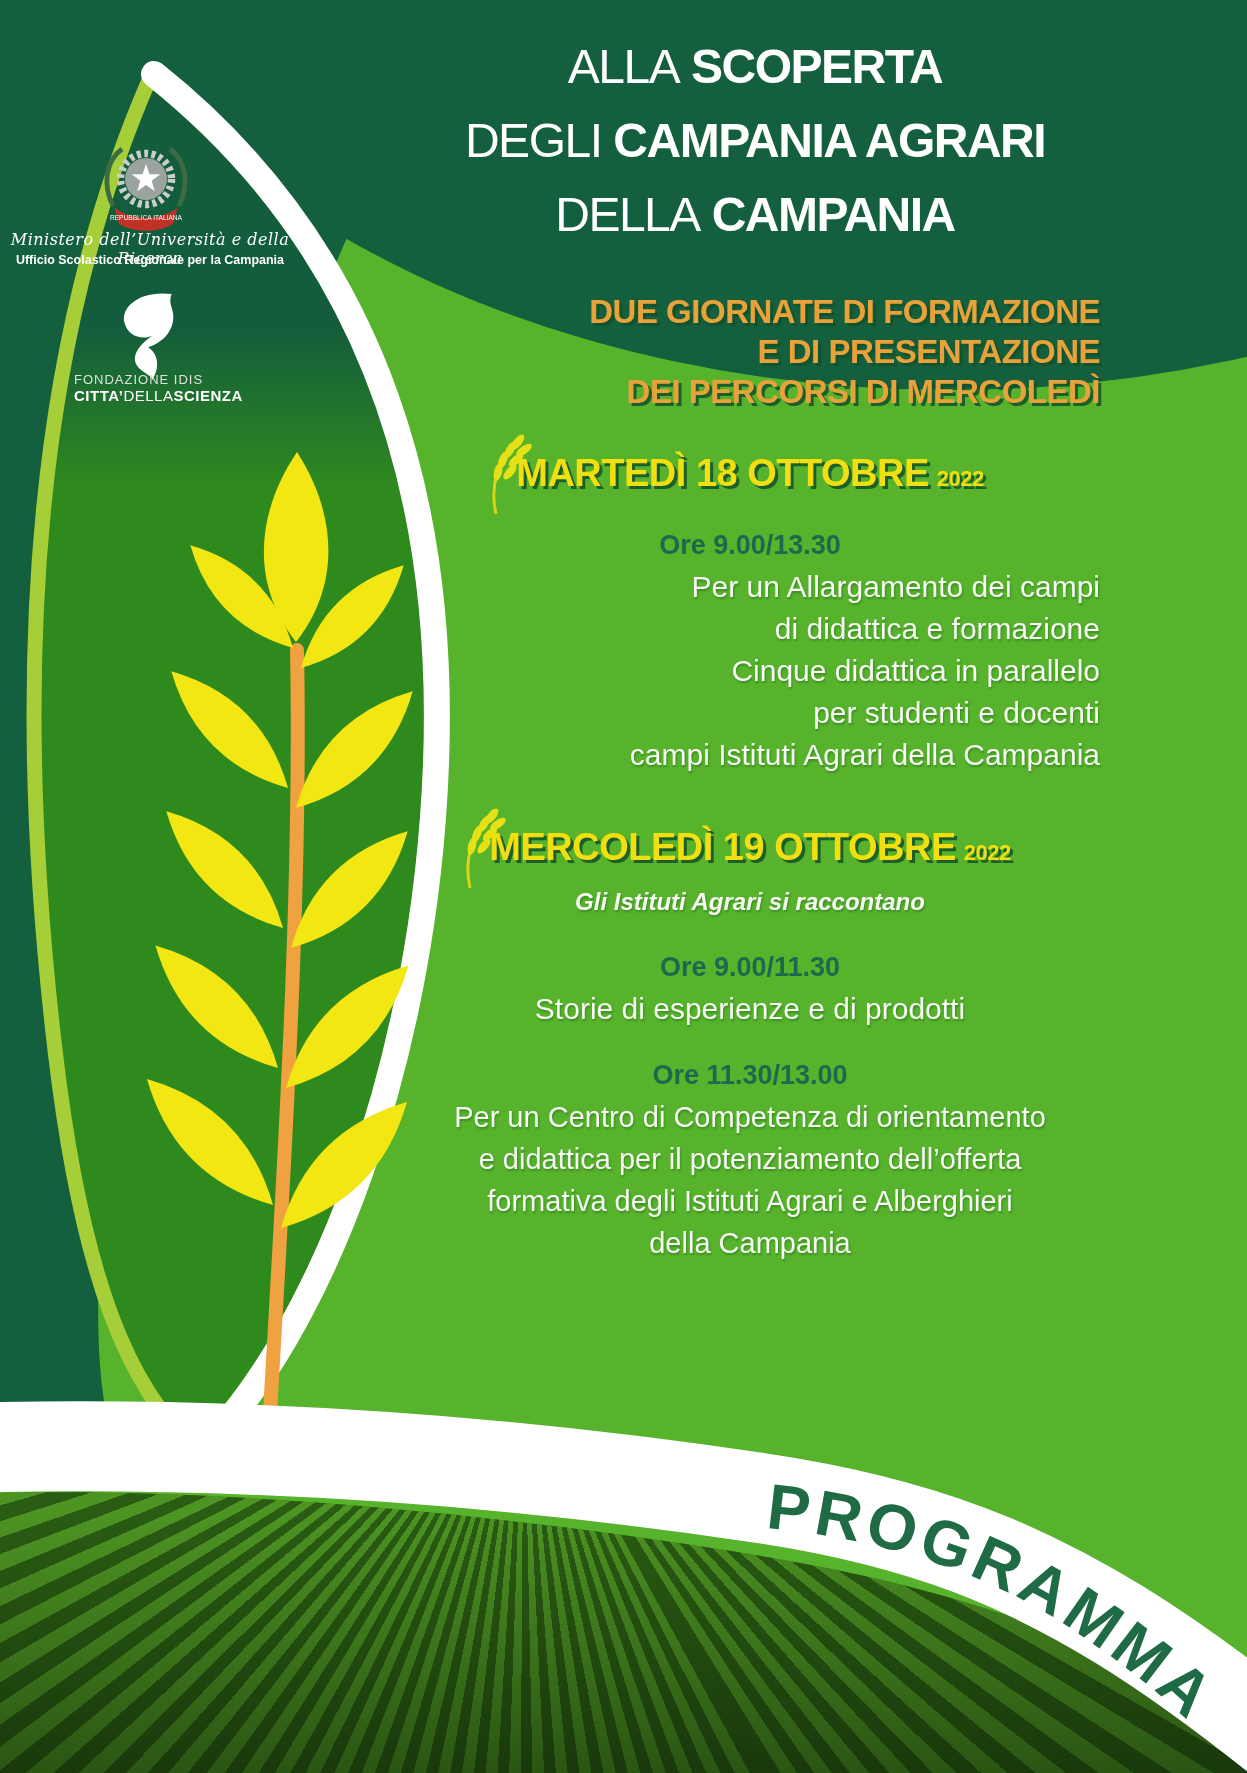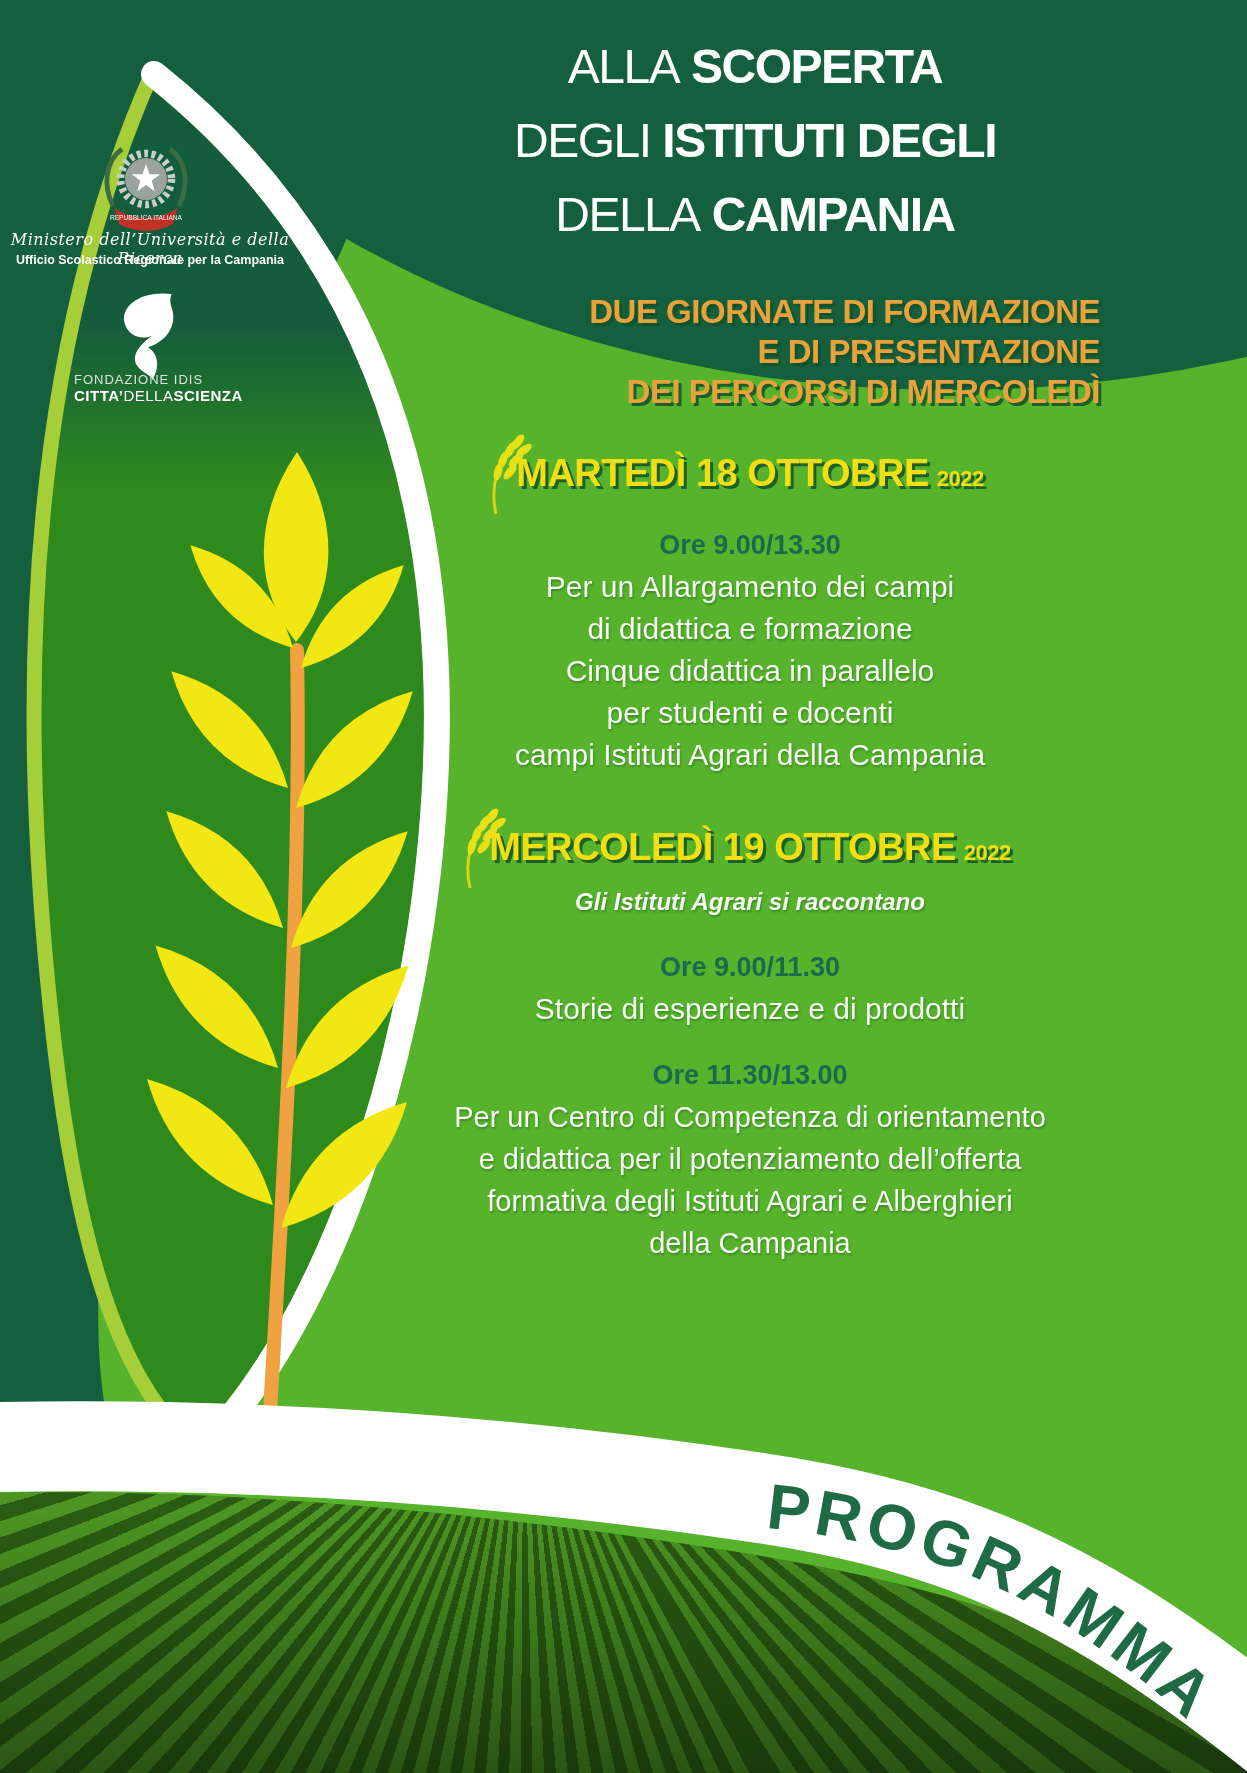--- a/index.html
+++ b/index.html
@@ -35,21 +35,21 @@
          text-shadow:3px 3px 0 rgba(18,80,42,.85);text-align:right;}
   .day-head{color:#F1DF12; font-weight:bold; font-size:38px; letter-spacing:-.5px;
             text-shadow:3px 3px 0 rgba(18,80,42,.85); white-space:nowrap;}
   .day-head .year{font-size:22px; margin-left:8px;}
   .day1-head{top:452px;}
   .day2-head{top:826px;}
   .ore{color:#1A6A4E; font-weight:bold; font-size:27px;}
   .ore1{top:530px;} .ore2a{top:952px;} .ore2b{top:1060px;}
   .body-txt{color:#F6FAF2; font-size:30px; line-height:42px;
             text-shadow:1px 2px 2px rgba(20,70,30,.35);}
-  .body1{top:566px;}
+  .body1{top:566px;text-align:right;}
   .subtitle{top:888px; color:#F6FAF2; font-weight:bold; font-style:italic; font-size:24px;
             text-shadow:1px 2px 2px rgba(20,70,30,.35);}
   .storie{top:988px;}
   .body2{top:1096px; font-size:29px;}
   .wheat-ico{position:absolute; z-index:2;}
   .wheat1{left:486px; top:432px;}
   .wheat2{left:460px; top:806px;}
   
   .photo{
     position:absolute; z-index:3; left:0; top:1400px; width:1247px; height:373px;
@@ -126,21 +126,21 @@
   <div class="logo-block cds-text">
     <span class="cds-fondazione">FONDAZIONE IDIS</span>
     <span class="cds-main"><span>CITTA’</span><span class="lt">DELLA</span><span>SCIENZA</span></span>
   </div>
 
   <div class="title">
     <div class="t-line">
       <span class="tn">ALLA</span><span class="tb">SCOPERTA</span>
     </div>
     <div class="t-line">
-      <span class="tn">DEGLI</span><span class="tb">ISTITUTI DEGLI</span>
+      <span class="tn">DEGLI</span><span class="tb">CAMPANIA AGRARI</span>
     </div>
     <div class="t-line">
       <span class="tn">DELLA</span><span class="tb">CAMPANIA</span>
     </div>
   </div>
 
   <div class="content intro">
     <div>DUE GIORNATE DI FORMAZIONE</div>
     <div>E DI PRESENTAZIONE</div>
     <div>DEI PERCORSI DI MERCOLEDÌ</div>

